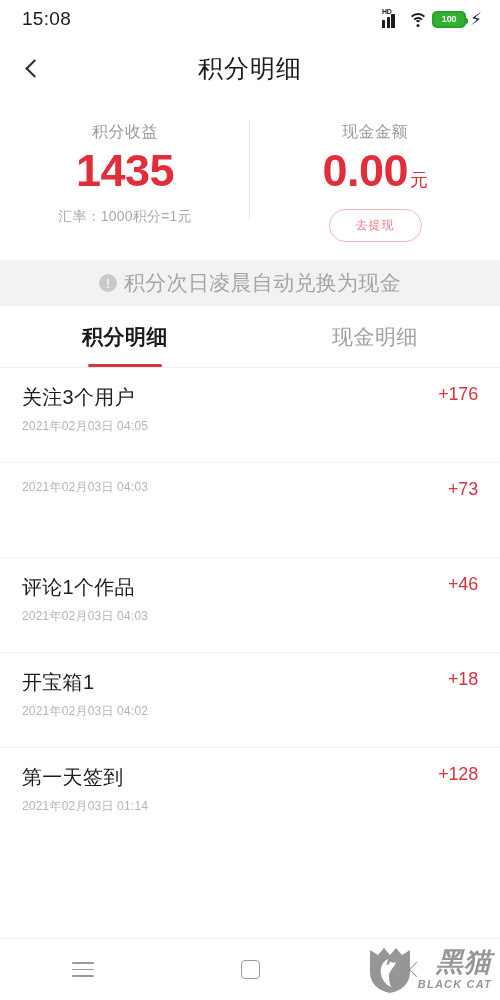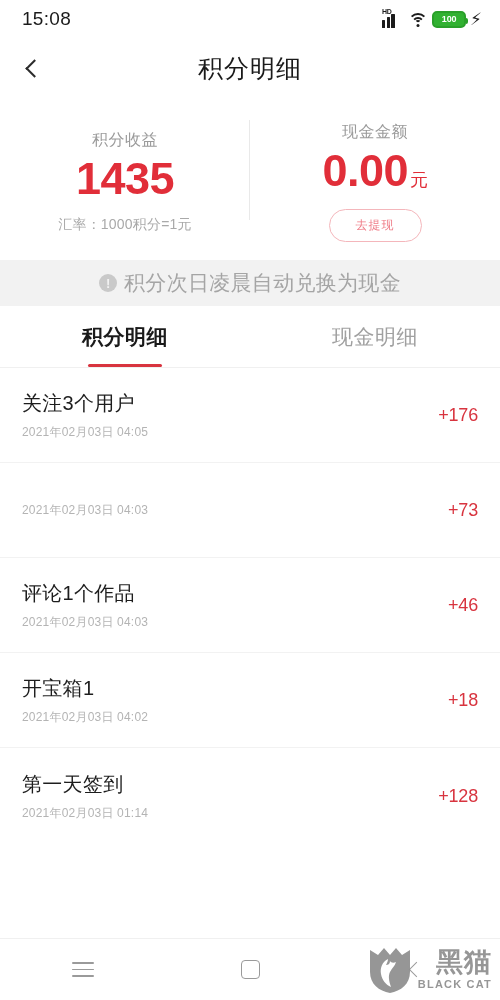--- a/index.html
+++ b/index.html
@@ -43,21 +43,21 @@
   
   .appbar { height:60px; position:relative; display:flex; align-items:center; }
   .back-btn { position:absolute; left:14px; width:40px; height:40px;
     display:flex; align-items:center; justify-content:center; cursor:pointer; }
   .chev-l { width:13px; height:13px; border-left:2.4px solid #2b2b2b;
     border-bottom:2.4px solid #2b2b2b; transform:rotate(45deg); }
   .appbar-title { width:100%; text-align:center; font-size:25px;
     color:#1a1a1a; font-weight:500; letter-spacing:1px; }
 
   
-  .summary { display:flex; padding:24px 0 18px; position:relative;align-items:center; }
+  .summary { display:flex; padding:24px 0 18px; position:relative; }
   .sum-col { flex:1; display:flex; flex-direction:column; align-items:center; }
   .sum-divider { position:absolute; left:249px; top:22px; width:1px; height:100px;
     background:#e9e9e9; }
   .sum-label { font-size:16px; color:#9b9b9b; letter-spacing:.5px; }
   .sum-value { font-size:45px; font-weight:bold; color:#e12e39;
     line-height:1.25; letter-spacing:-.5px; }
   .sum-value .unit { font-size:18px; font-weight:normal; margin-left:2px; }
   .sum-sub { font-size:14px; color:#a9a9a9; margin-top:9px; letter-spacing:.2px; }
   .withdraw-btn { margin-top:10px; border:1px solid #f4b6bb; color:#ef7b86;
     background:#fff; font-size:12px; border-radius:22px; padding:7px 26px;
@@ -76,33 +76,33 @@
   .tab { flex:1; display:flex; align-items:center; justify-content:center;
     position:relative; cursor:pointer; }
   .tab .tab-label { font-size:21px; color:#a0a0a0; letter-spacing:.5px; }
   .tab.active .tab-label { color:#1a1a1a; font-weight:bold; }
   .tab.active::after { content:""; position:absolute; bottom:0; left:50%;
     transform:translateX(-50%); width:74px; height:3px; background:#d8343f;
     border-radius:2px; }
 
   
   .list { padding:0; }
-  .row { display:flex; align-items:center; justify-content:space-between;
+  .row { display:flex; align-items:flex-start; justify-content:space-between;
     padding:16px 22px 15px; border-bottom:1px solid #f2f2f2; height:95px; }
   .row:last-child { border-bottom:none; }
   .row-main { display:flex; flex-direction:column; gap:7px; }
   .row-title { font-size:20px; color:#1d1d1d; letter-spacing:.3px; }
   .row-date { font-size:12px; color:#b4b4b4; letter-spacing:.2px; }
   .row-amount { font-size:18px; font-weight:normal; color:#d8343f;
     letter-spacing:-.2px; }
 
   
   .navbar { position:absolute; bottom:0; left:0; width:500px; height:62px;
     background:#fff; border-top:1px solid #f0f0f0; display:flex;
-    align-items:center; }
+    align-items:center;font-style:italic; }
   .nav-btn { flex:1; display:flex; align-items:center; justify-content:center;
     cursor:pointer; height:62px; }
   .ham { width:22px; height:15px; display:flex; flex-direction:column;
     justify-content:space-between; }
   .ham i { display:block; height:1.6px; background:#9a9a9a; border-radius:1px; }
   .sq { width:19px; height:19px; border:1.8px solid #9a9a9a; border-radius:4px; }
   .chev-back { width:11px; height:11px; border-left:1.8px solid #9a9a9a;
     border-bottom:1.8px solid #9a9a9a; transform:rotate(45deg); }
 
   

